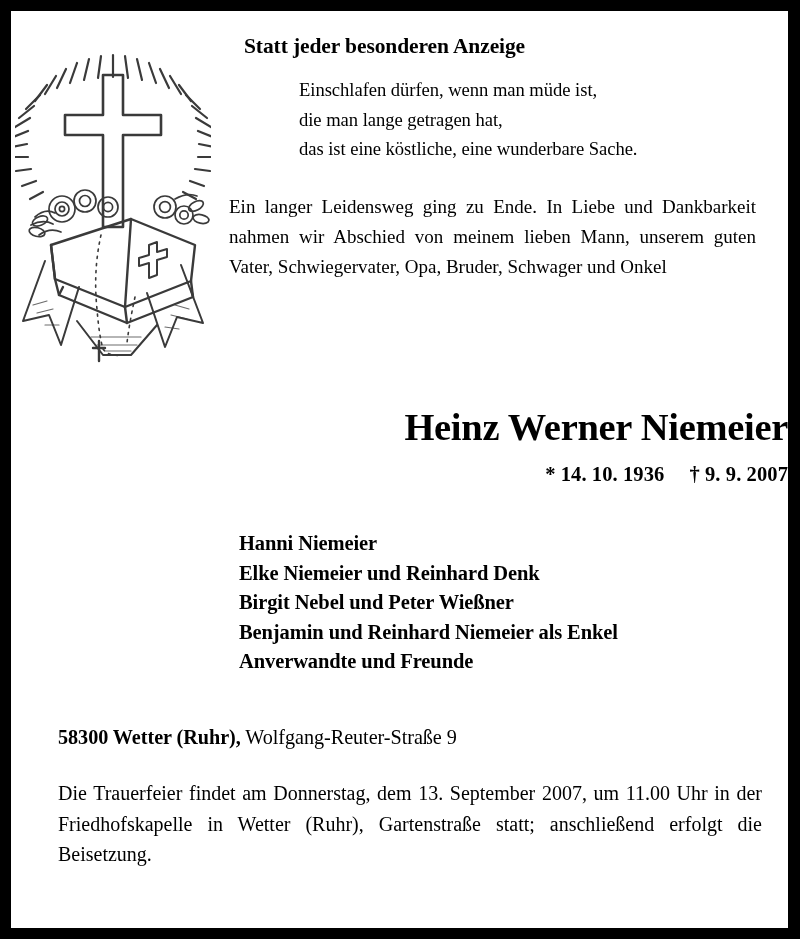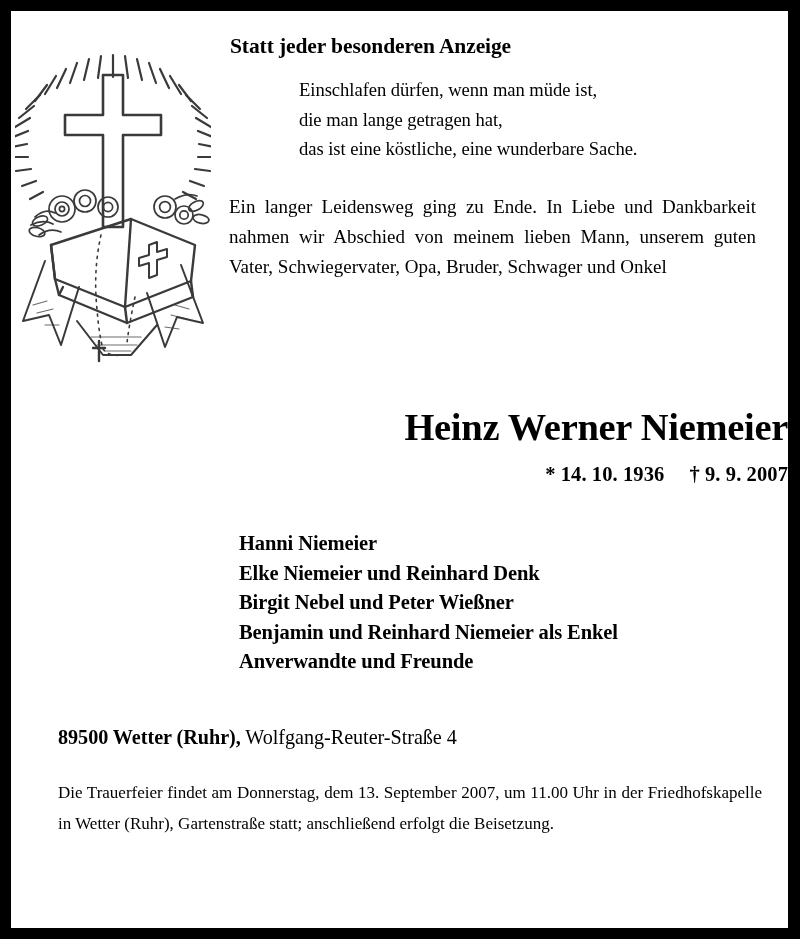--- a/index.html
+++ b/index.html
@@ -55,21 +55,21 @@
     left: 217px;
     top: 0;
     width: 531px;
   }
 
   .headline {
     font-size: 21.5px;
     font-weight: bold;
     letter-spacing: -0.1px;
     margin-top: 23px;
-    margin-left: 2px;
+    margin-left: 16px;
   }
 
   .verse {
     margin-top: 16px;
     margin-left: 71px;
     font-size: 18.6px;
     line-height: 29.5px;
     white-space: nowrap;
   }
   .verse div { letter-spacing: -0.05px; }
@@ -120,21 +120,21 @@
     margin-left: 47px;
     font-size: 20.2px;
     letter-spacing: -0.05px;
   }
   .address .bold { font-weight: bold; }
 
   .service {
     margin-top: 29px;
     margin-left: 47px;
     width: 704px;
-    font-size: 17px;
+    font-size: 20px;
     line-height: 30.4px;
     text-align: justify;
     text-align-last: left;
     font-family: Liberation Serif, serif;
   }
 </style>
 </head>
 <body>
 
 <div id="obituary-frame">
@@ -262,18 +262,18 @@
     </div>
 
     <div class="family">
       <div>Hanni Niemeier</div>
       <div>Elke Niemeier und Reinhard Denk</div>
       <div>Birgit Nebel und Peter Wießner</div>
       <div>Benjamin und Reinhard Niemeier als Enkel</div>
       <div>Anverwandte und Freunde</div>
     </div>
 
-    <div class="address"><span class="bold">89500 Wetter (Ruhr),</span><span> Wolfgang-Reuter-Straße 4</span></div>
+    <div class="address"><span class="bold">58300 Wetter (Ruhr),</span><span> Wolfgang-Reuter-Straße 9</span></div>
 
     <div class="service">Die Trauerfeier findet am Donnerstag, dem 13. September 2007, um 11.00 Uhr in der Friedhofskapelle in Wetter (Ruhr), Gartenstraße statt; anschließend erfolgt die Beisetzung.</div>
 
   </div>
 </div>
 
 </body></html>

